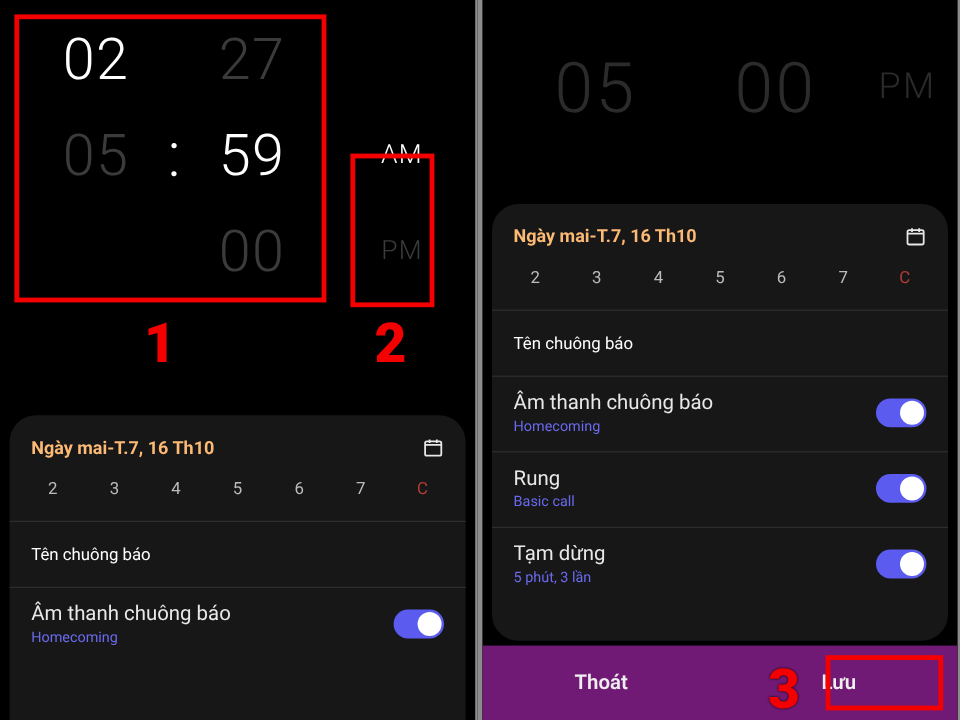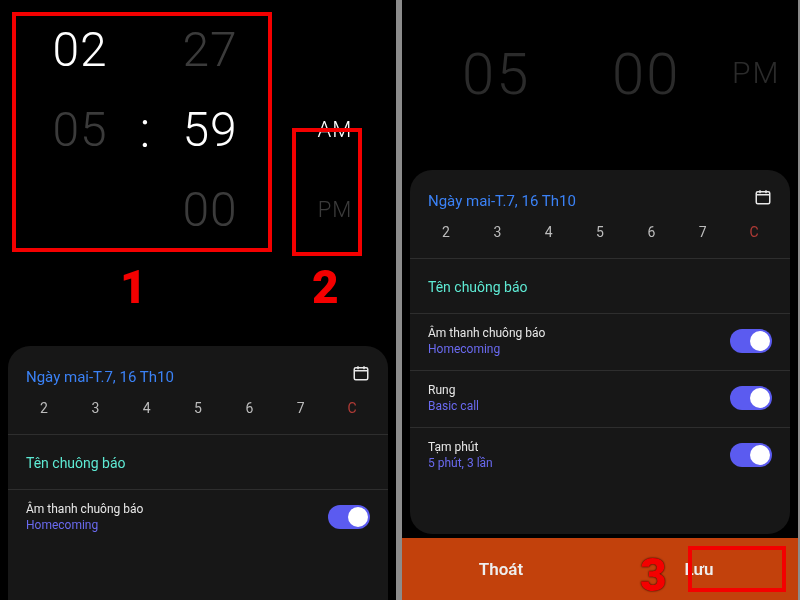--- a/index.html
+++ b/index.html
@@ -24,35 +24,35 @@
   .pickerR { position:relative; height:150px; margin-top:10px; color:#2b2b2b; font-weight:300;}
   .pickerR span { font-size:58px; letter-spacing:2px; }
   .pickerR .hr { position:absolute; left:60px;  top:30px;}
   .pickerR .mn { position:absolute; left:210px; top:30px;}
   .pickerR .pm { position:absolute; left:330px; top:45px; font-size:30px;}
 
   
   .card { position:absolute; left:8px; right:8px; background:#171717; border-radius:22px; padding:18px 18px 0 18px; }
   .left  .card { top:346px; bottom:-40px; }
   .right .card { top:170px; bottom:66px; }
-  .date-row { display:flex; align-items:flex-end; justify-content:space-between; color:#3b82f6; font-size:15px; font-weight:400; margin-bottom:14px;}
+  .date-row { display:flex; align-items:flex-start; justify-content:space-between; color:#fdba74; font-size:15px; font-weight:700; margin-bottom:14px;}
   .cal-icon svg { width:18px; height:18px; }
   .days { display:flex; justify-content:space-between; padding:0 6px 18px 6px; }
   .days span { color:#bcbcbc; font-size:14px; width:24px; text-align:center;}
   .days span.sun { color:#b23b36; }
   .sep { height:1px; background:#2e2e2e; margin:0 -18px; }
-  .field-label { color:#5eead4; font-size:14px; padding:20px 0 18px 0; }
+  .field-label { color:#ffffff; font-size:14px; padding:20px 0 18px 0; }
   .opt { display:flex; align-items:center; justify-content:space-between; padding:12px 0 14px 0; }
-  .opt .txt .t { color:#e8e8e8; font-size:12px; }
+  .opt .txt .t { color:#e8e8e8; font-size:17px; }
   .opt .txt .s { color:#6a6af0; font-size:12px; margin-top:2px;}
   .toggle { width:42px; height:24px; border-radius:12px; background:#5b5bf0; position:relative; flex-shrink:0;}
   .toggle::after { content:""; position:absolute; right:2px; top:2px; width:20px; height:20px; border-radius:50%; background:#fff;}
 
   
-  .bbar { position:absolute; left:0; right:0; bottom:0; height:62px; display:flex; background:#c2410c;}
+  .bbar { position:absolute; left:0; right:0; bottom:0; height:62px; display:flex; background:#701a75;}
   .bbar div { flex:1; display:flex; align-items:center; justify-content:center; color:#eee; font-size:17px; font-weight:600;}
 
   
   .hl { position:absolute; border:4px solid #f40000; pointer-events:none; }
   .num { position:absolute; color:#f40000; font-size:46px; font-weight:900; pointer-events:none; text-shadow:0 0 2px #000;}
 </style>
 </head>
 <body>
 
 <div class="stage">
@@ -148,21 +148,21 @@
       <div class="opt">
         <div class="txt">
           <div class="t">Rung</div>
           <div class="s">Basic call</div>
         </div>
         <div class="toggle"></div>
       </div>
       <div class="sep"></div>
       <div class="opt">
         <div class="txt">
-          <div class="t">Tạm phút</div>
+          <div class="t">Tạm dừng</div>
           <div class="s">5 phút, 3 lần</div>
         </div>
         <div class="toggle"></div>
       </div>
     </div>
 
     <div class="bbar">
       <div>Thoát</div>
       <div>Lưu</div>
     </div>

